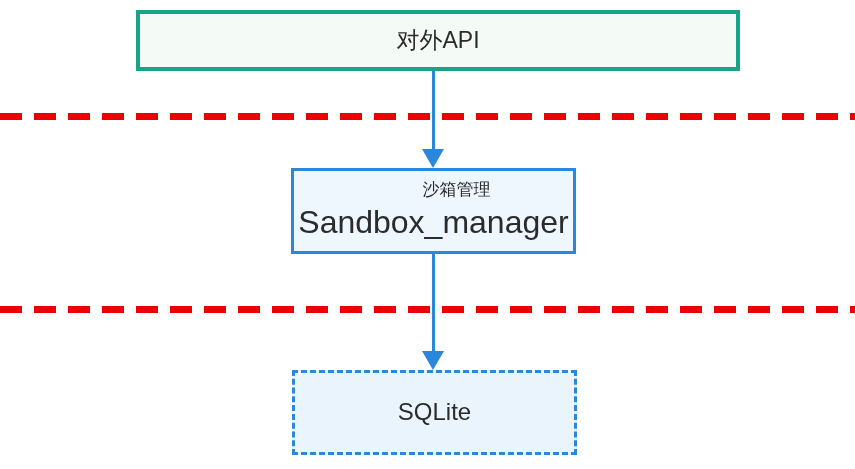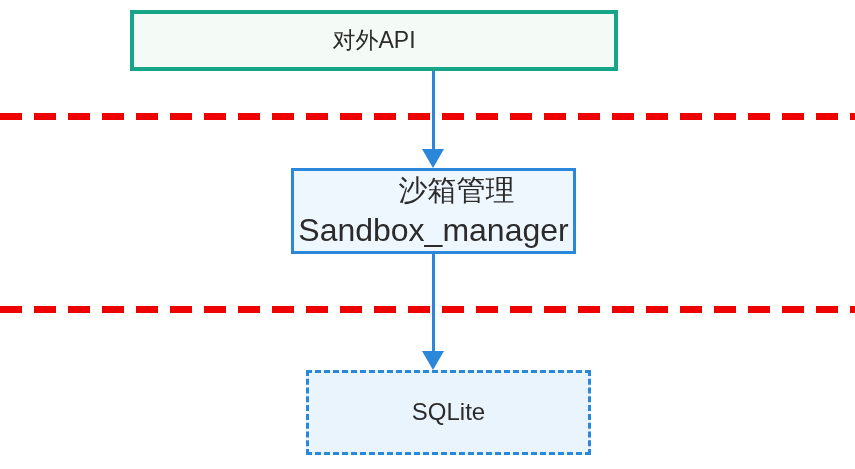--- a/index.html
+++ b/index.html
@@ -20,38 +20,38 @@
     overflow:hidden;
   }
   .canvas{position:relative;width:855px;height:469px;background:#ffffff;}
 
   .node{
     position:absolute;
     display:flex;flex-direction:column;align-items:center;justify-content:center;
     box-sizing:border-box;text-align:center;
   }
   .node-api{
-    left:130px;top:10px;width:488px;height:61px;
+    left:136px;top:10px;width:604px;height:61px;
     border:4px solid var(--teal-border);
     background:var(--teal-fill);
     z-index:3;
   }
   .node-api .label{font-size:23px;line-height:1.2;}
 
   .node-manager{
     left:291px;top:168px;width:285px;height:86px;
     border:3px solid var(--blue-border);
     background:var(--blue-fill);
     z-index:3;
   }
-  .node-manager .label-zh{font-size:29px;line-height:1.35;margin-left:46px;}
+  .node-manager .label-zh{font-size:17px;line-height:1.35;margin-left:46px;}
   .node-manager .label-en{font-size:32px;line-height:1.3;}
 
   .node-sqlite{
-    left:306px;top:370px;width:285px;height:85px;
+    left:292px;top:370px;width:285px;height:85px;
     border:3px dashed var(--blue-border);
     background:var(--blue-fill-light);
     z-index:3;
   }
   .node-sqlite .label{font-size:24px;line-height:1.2;}
 
   .divider{
     position:absolute;left:0;width:855px;height:7px;z-index:1;
     background:repeating-linear-gradient(to right,
       var(--red-divider) 0px, var(--red-divider) 22px,

